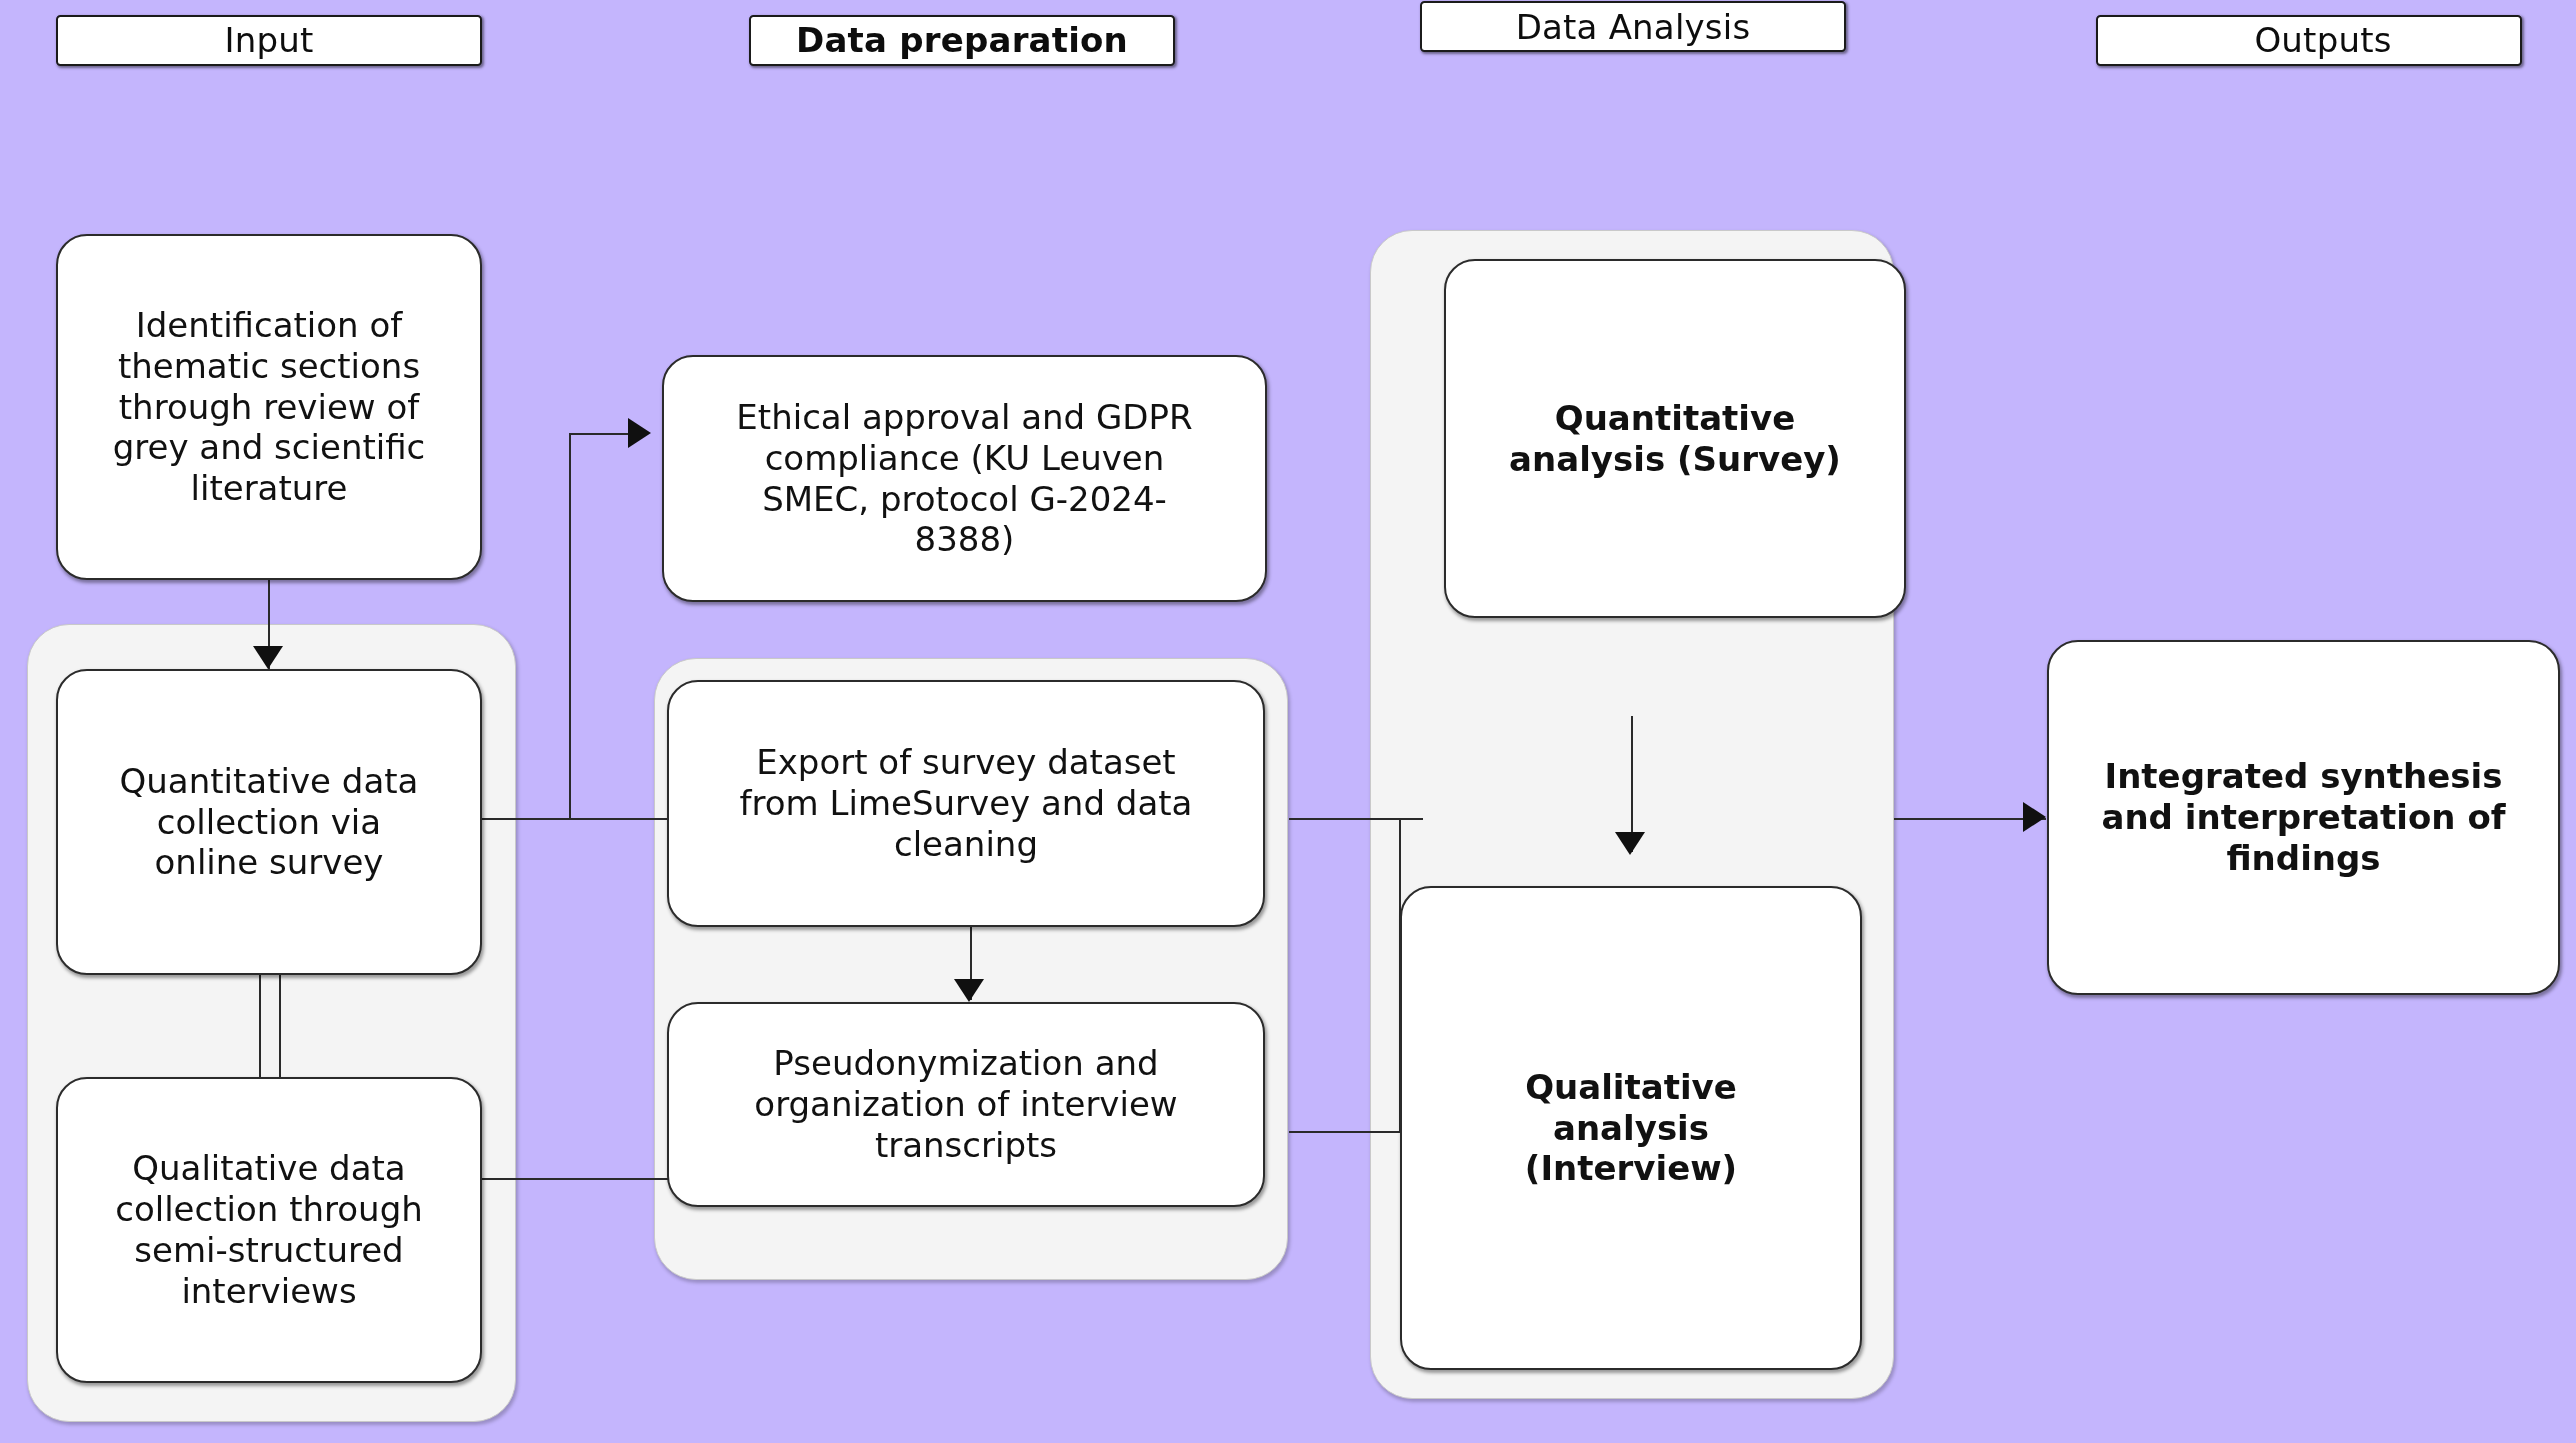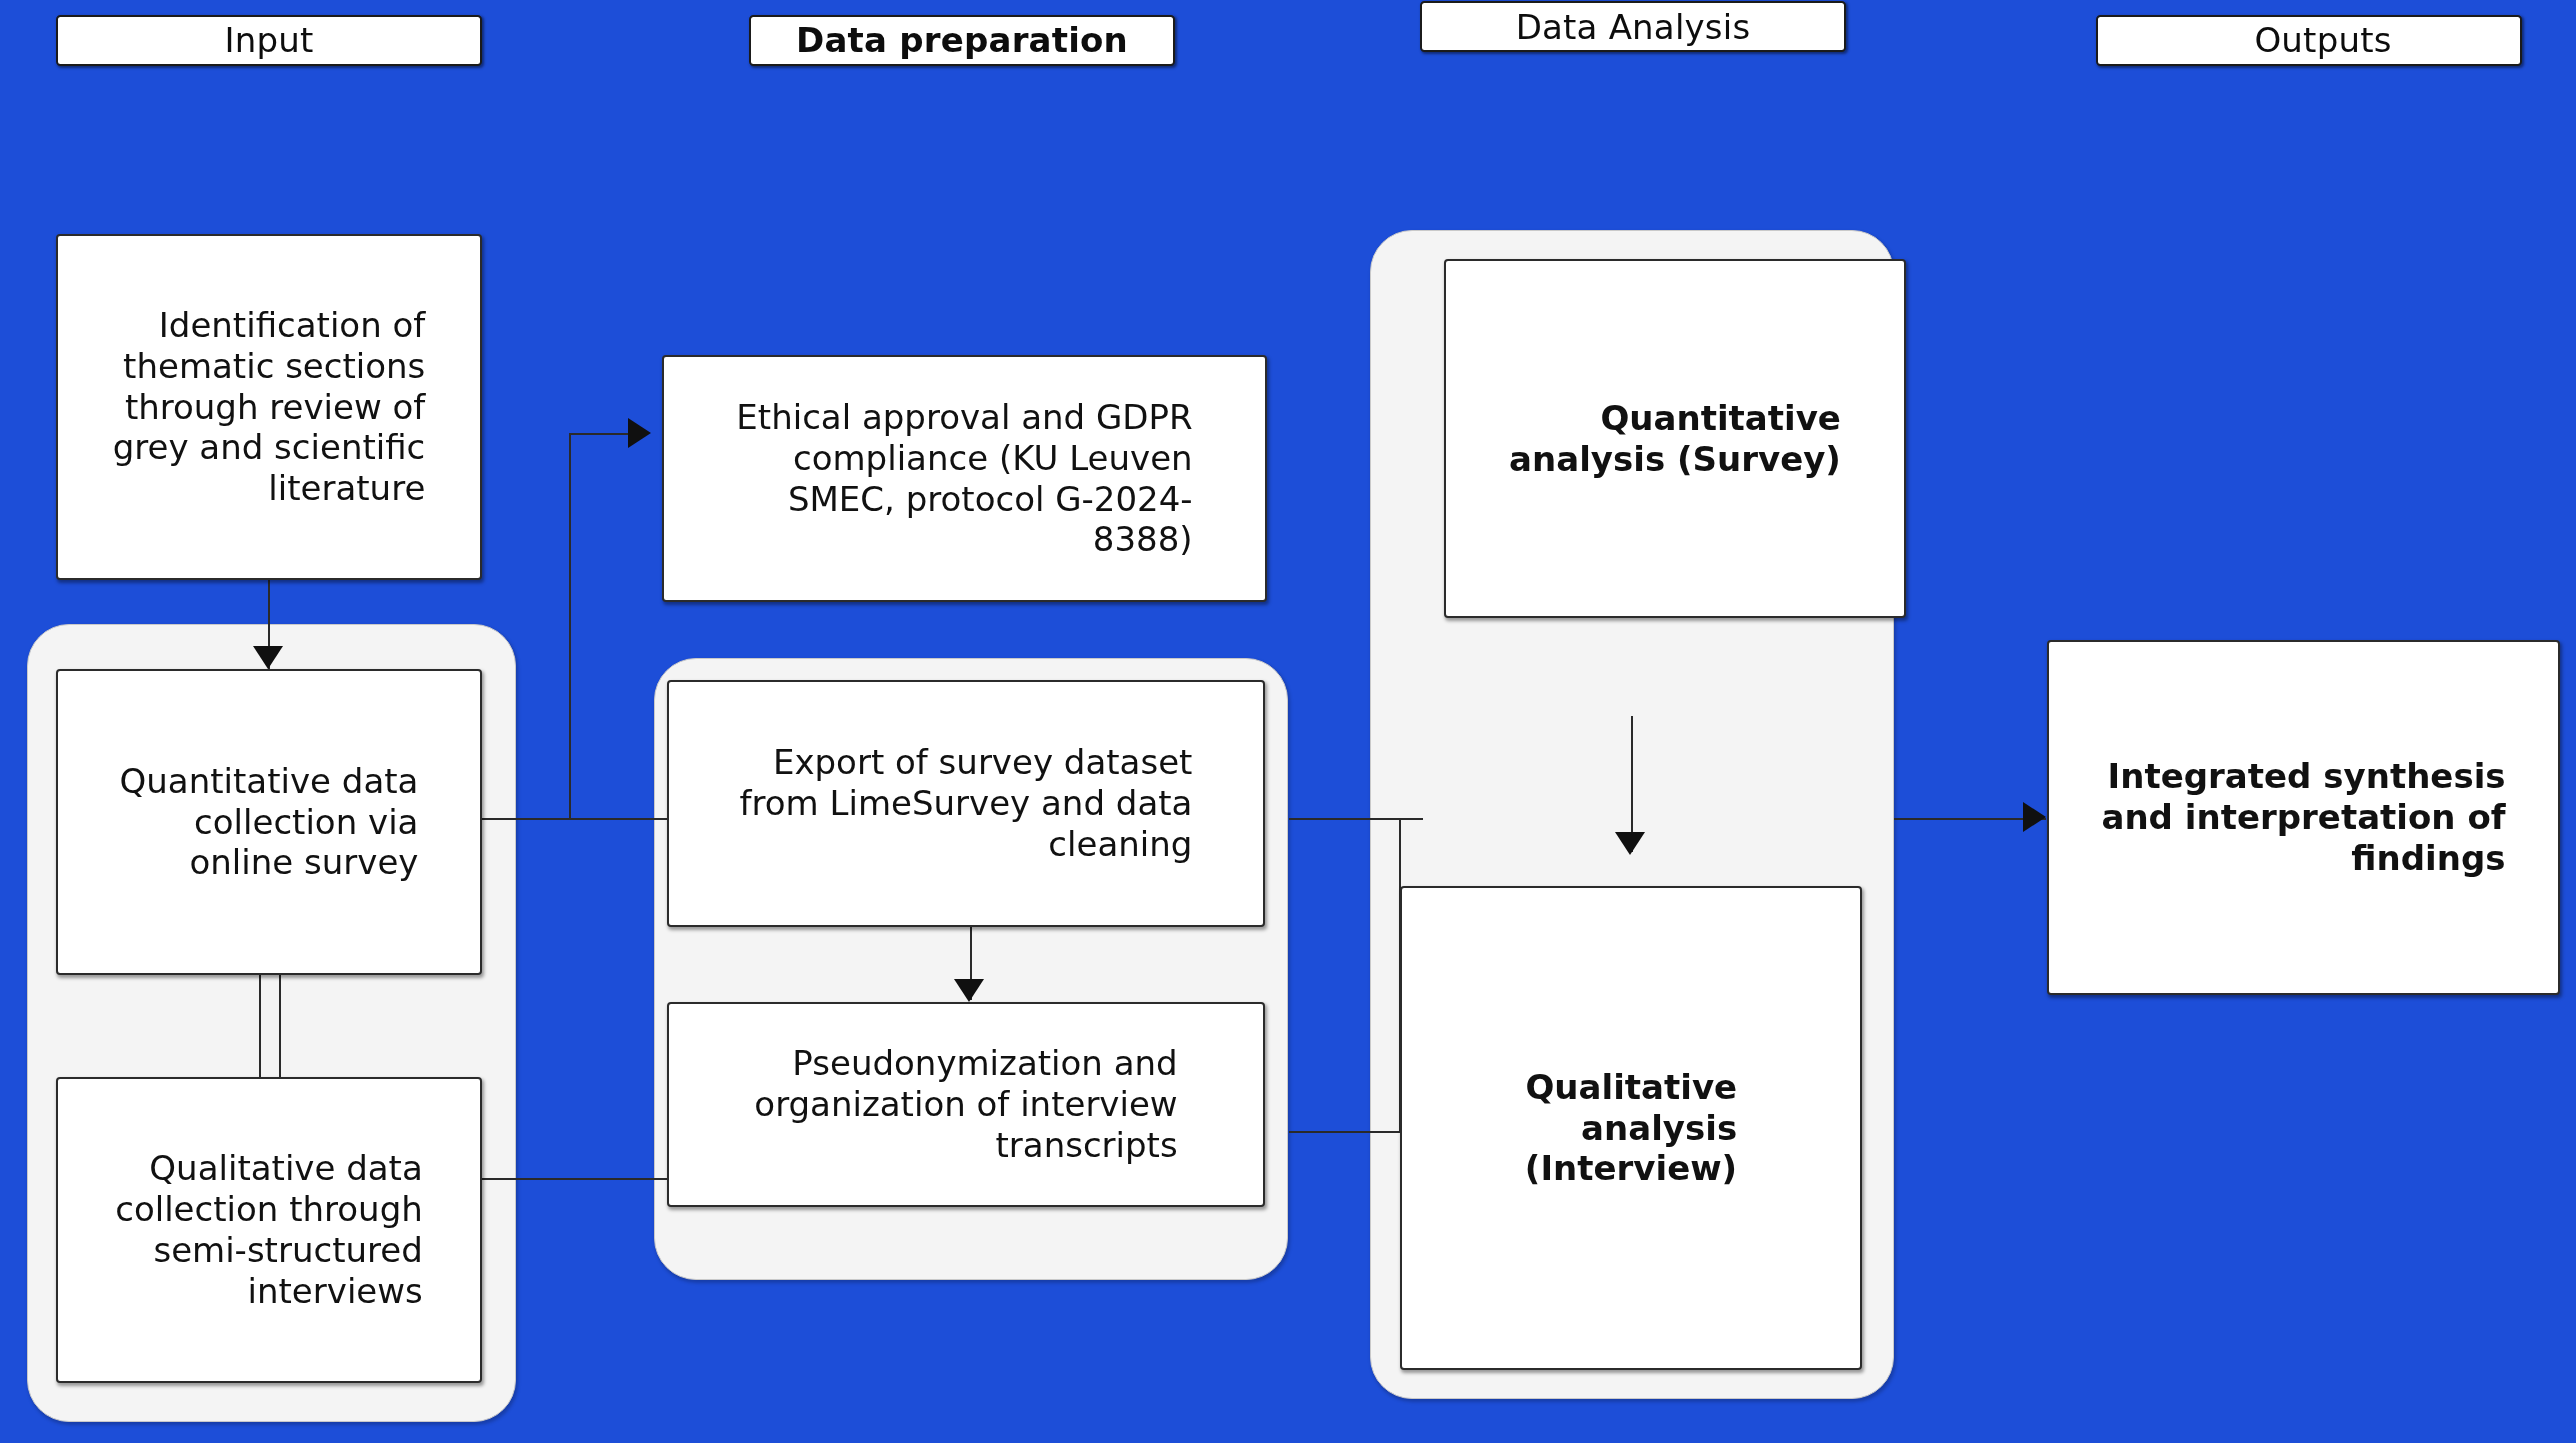--- a/index.html
+++ b/index.html
@@ -5,21 +5,21 @@
 <style>
   html, body {
     margin: 0;
     padding: 0;
     background: #ffffff;
   }
   #canvas {
     position: relative;
     width: 2576px;
     height: 1444px;
-    background: #1d4ed8;
+    background: #c4b5fd;
     font-family: "DejaVu Sans", "Liberation Sans", sans-serif;
     overflow: hidden;
   }
 
   
   .phase-header {
     position: absolute;
     box-sizing: border-box;
     background: #ffffff;
     border: 2.7px solid #1b1b1b;
@@ -42,26 +42,26 @@
     border-radius: 42px;
     box-shadow: 1.8px 2.7px 3.6px rgba(0,0,0,0.22);
   }
 
   
   .node {
     position: absolute;
     box-sizing: border-box;
     background: #ffffff;
     border: 2.7px solid #2b2b2b;
-    border-radius: 4px;
+    border-radius: 31px;
     box-shadow: 1.8px 2.7px 3.6px rgba(0,0,0,0.38);
     display: flex;
     align-items: center;
     justify-content: center;
-    text-align: right;
+    text-align: center;
     padding: 9px 16.3px;
     font-size: 34px;
     line-height: 1.20;
     color: #111111;
     white-space: pre-line;
   }
   .node.bold {
     font-weight: bold;
   }
 

